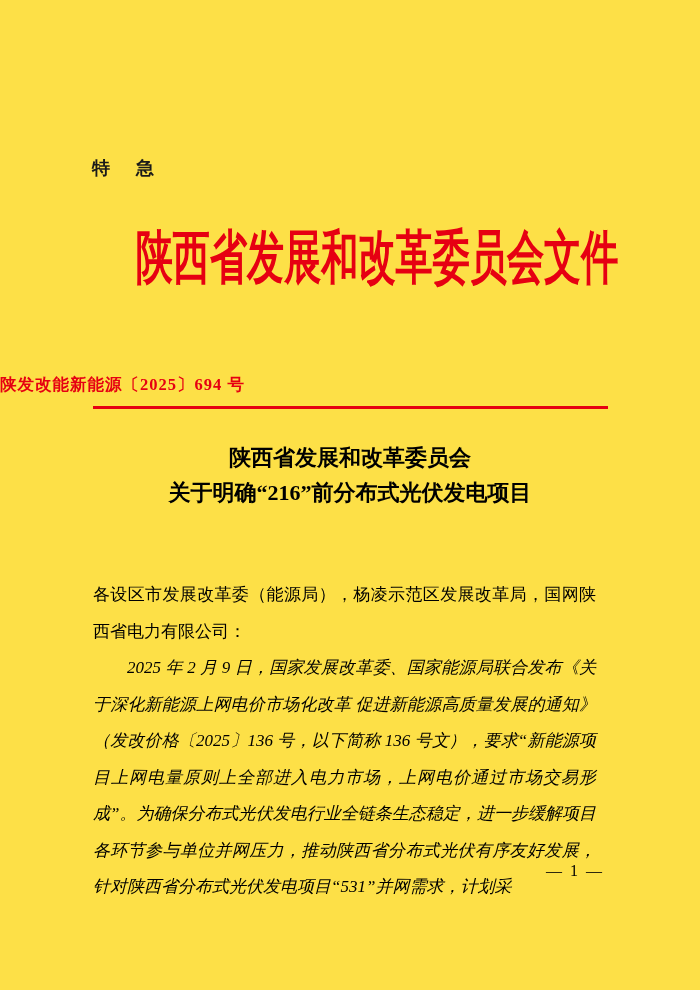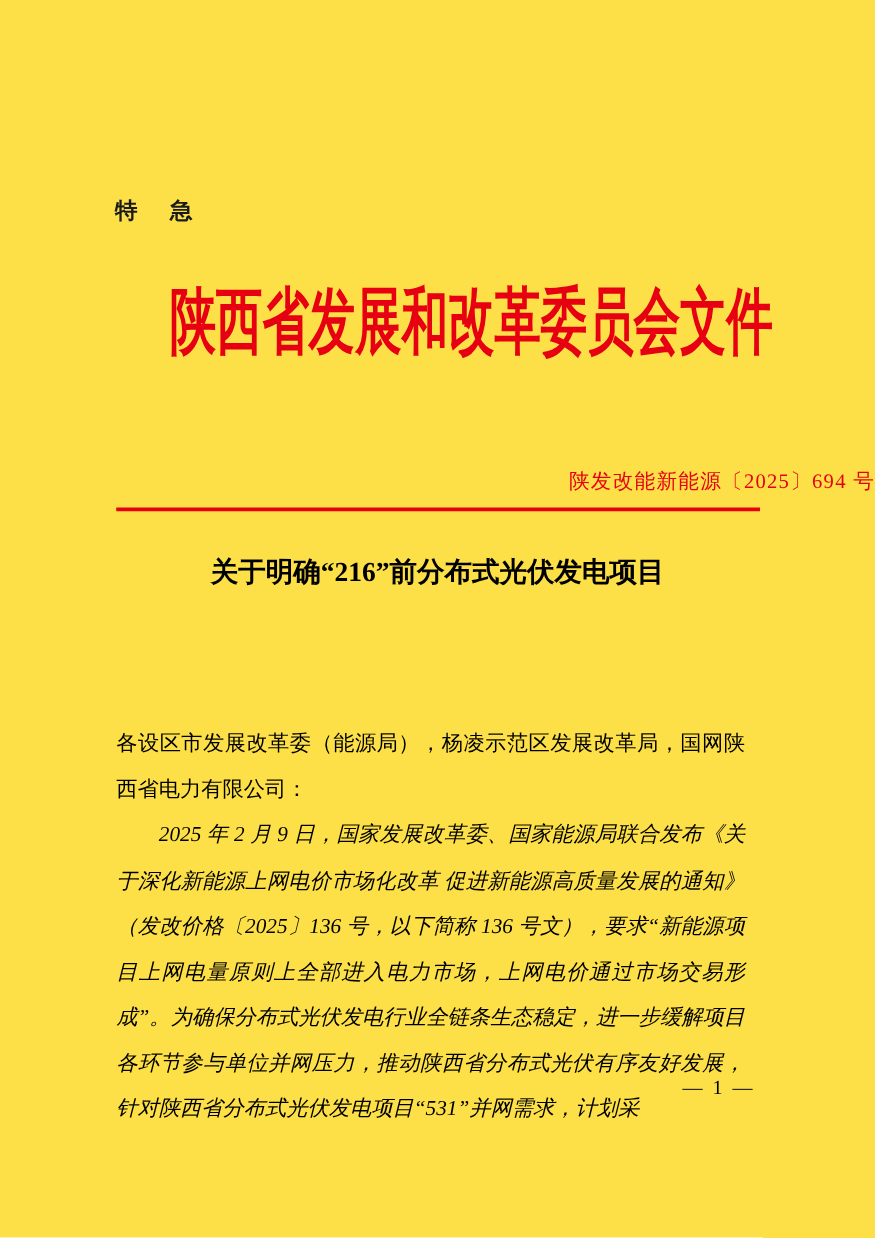--- a/index.html
+++ b/index.html
@@ -40,24 +40,25 @@
     transform: scaleX(0.64);
     transform-origin: 50% 50%;
     letter-spacing: 0px;
     line-height: 1.1;
   }
   .doc-number {
     position: absolute;
     top: 374px;
     left: 0;
     right: 0;
-    text-align: right;
+    text-align: left;
     font-size: 16.5px;
     color: #e60012;
     letter-spacing: 1px;
+    font-weight: bold;
   }
   .red-line {
     position: absolute;
     top: 406px;
     left: 93px;
     right: 92px;
     height: 3px;
     background: #e60012;
     border: none;
   }
@@ -107,20 +108,21 @@
 
   <div class="red-header-wrap">
     <div class="red-header">陕西省发展和改革委员会文件</div>
   </div>
 
   <div class="doc-number">陕发改能新能源〔2025〕694 号</div>
 
   <div class="red-line"></div>
 
   <div class="doc-title">
+    <div>陕西省发展和改革委员会</div>
     <div>关于明确“216”前分布式光伏发电项目</div>
   </div>
 
   <div class="body-text">
     <p>各设区市发展改革委（能源局），杨凌示范区发展改革局，国网陕西省电力有限公司：</p>
     <p class="indent">2025 年 2 月 9 日，国家发展改革委、国家能源局联合发布《关于深化新能源上网电价市场化改革 促进新能源高质量发展的通知》（发改价格〔2025〕136 号，以下简称 136 号文），要求“新能源项目上网电量原则上全部进入电力市场，上网电价通过市场交易形成”。为确保分布式光伏发电行业全链条生态稳定，进一步缓解项目各环节参与单位并网压力，推动陕西省分布式光伏有序友好发展，针对陕西省分布式光伏发电项目“531”并网需求，计划采</p>
   </div>
 
   <div class="page-number">— 1 —</div>
 

